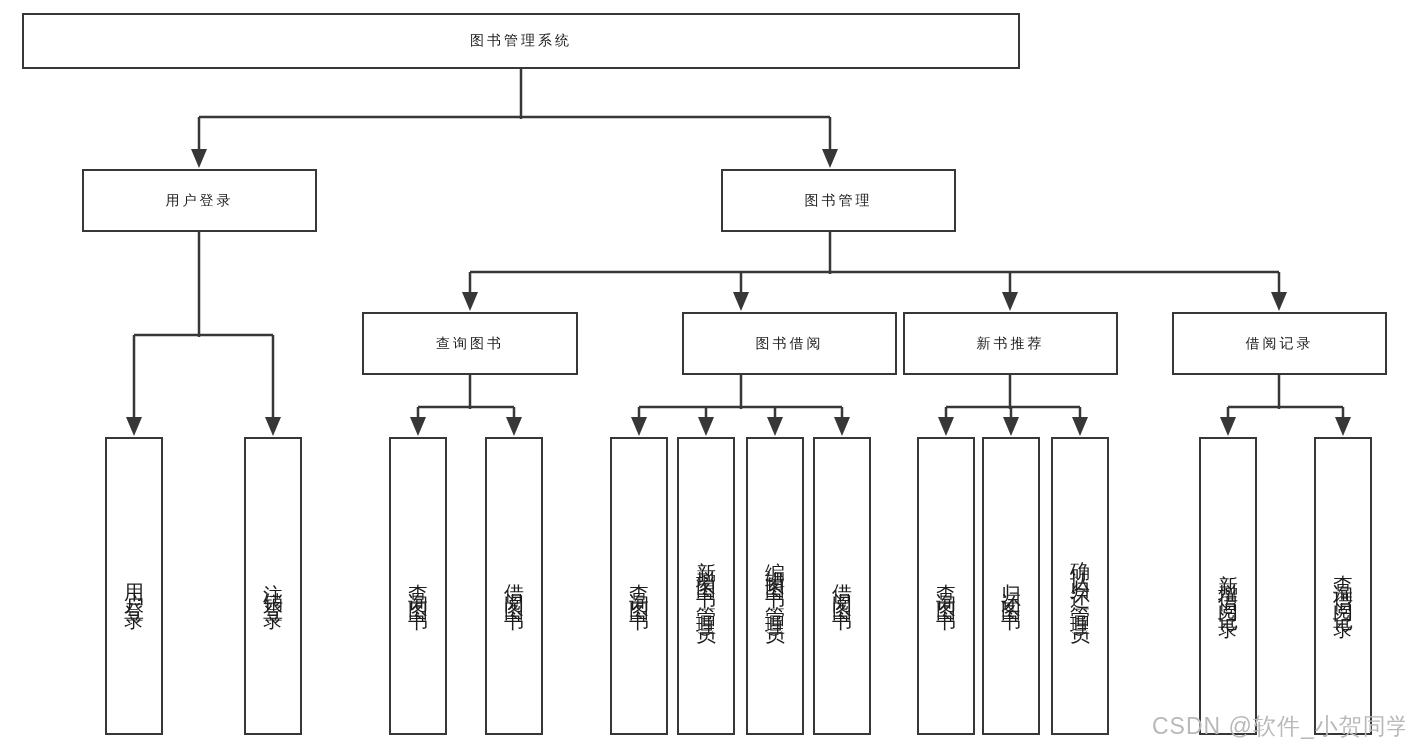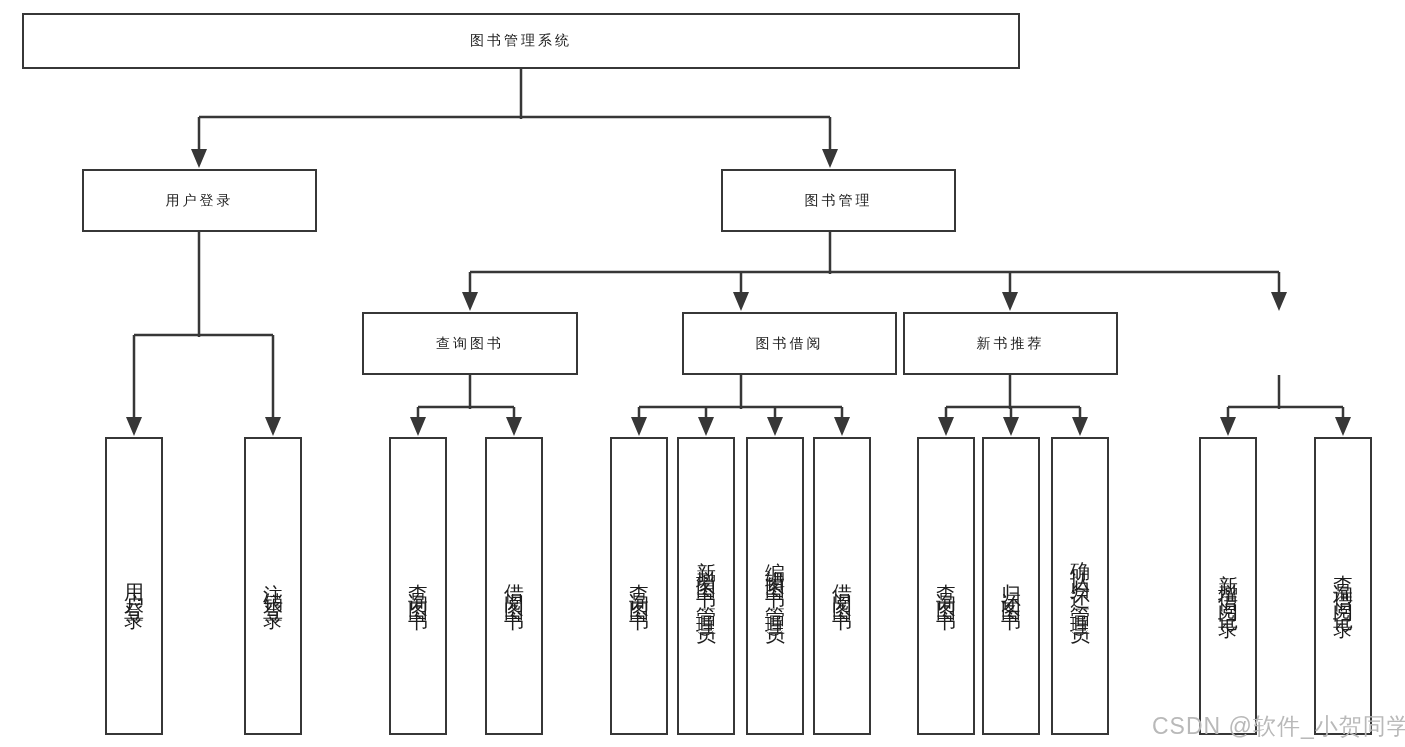--- a/index.html
+++ b/index.html
@@ -74,20 +74,23 @@
 
   <div class="node hnode" style="left:362px;top:312px;width:216px;height:63px;">
     <span>查询图书</span>
   </div>
   <div class="node hnode" style="left:634px;top:312px;width:215px;height:63px;margin-left:48px;">
     <span>图书借阅</span>
   </div>
   <div class="node hnode" style="left:903px;top:312px;width:215px;height:63px;">
     <span>新书推荐</span>
   </div>
+  <div class="node hnode" style="left:1172px;top:312px;width:215px;height:63px;">
+    <span>借阅记录</span>
+  </div>
 
   <div class="node leaf" style="left:105px;">
     <span class="vtext">用户登录</span>
   </div>
   <div class="node leaf" style="left:244px;">
     <span class="vtext">注销登录</span>
   </div>
 
   <div class="node leaf" style="left:389px;">
     <span class="vtext">查询图书</span>

